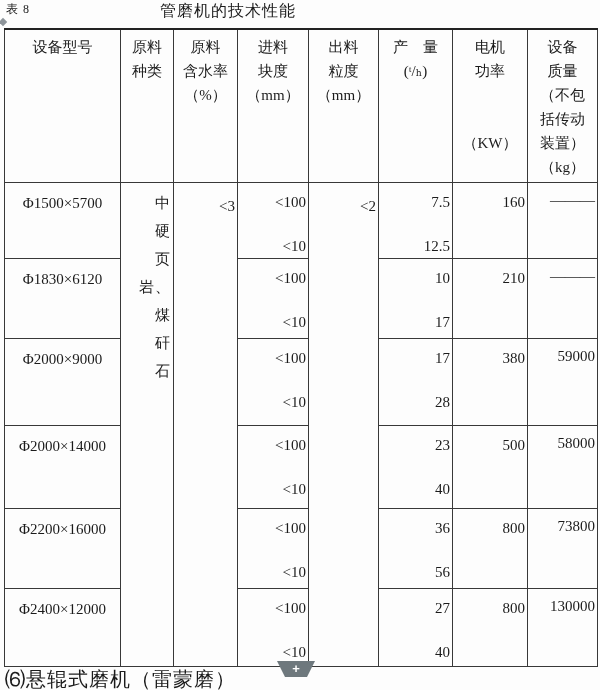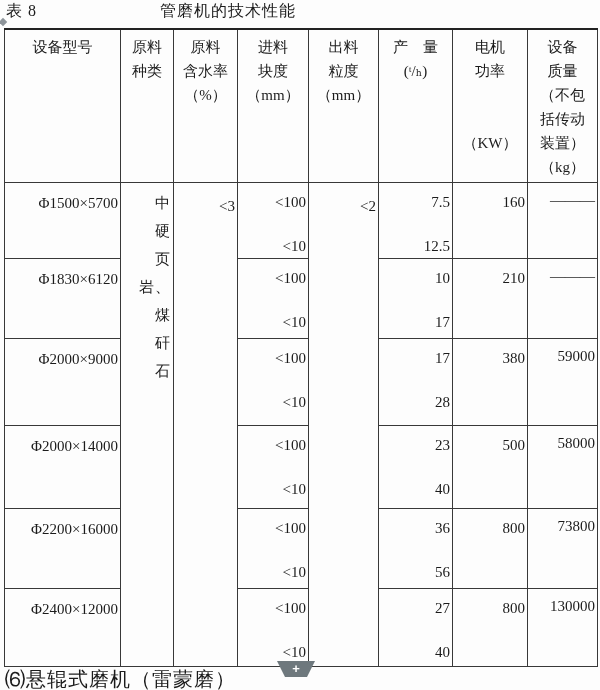--- a/index.html
+++ b/index.html
@@ -1,21 +1,21 @@
 <!DOCTYPE html>
 <html><head>
 <meta charset="utf-8">
 <style>
   html,body{margin:0;padding:0}
   body{
     width:600px;height:690px;position:relative;overflow:hidden;
     background:#fdfdfd;color:#1b1b1b;
     font-family:"Liberation Serif","DejaVu Serif",serif;
   }
-  .caption-label{position:absolute;top:1px;left:6px;font-size:16px;letter-spacing:1px}
+  .caption-label{position:absolute;top:1px;left:6px;font-size:12px;letter-spacing:1px}
   .caption-title{position:absolute;top:1px;left:160px;font-size:16px;letter-spacing:1px}
   .anchor-mark{
     position:absolute;top:19px;left:0px;width:6px;height:6px;background:#8d949a;
     transform:rotate(45deg);
   }
   table.spec{
     position:absolute;top:28px;left:4px;width:593px;
     border-collapse:collapse;table-layout:fixed;
     border:1px solid #2b2b2b;border-top:2px solid #222;
   }
@@ -25,21 +25,21 @@
     white-space:pre-line;
     font-weight:normal;
     font-size:15px;
     overflow:hidden;
     margin-top:44px;
   }
   .spec th{
     text-align:center;line-height:24px;padding:5px 1px 0 1px;
   }
   .spec td{line-height:22px;padding:8px 2px 0 10px;text-align:right}
-  td.model{padding:9px 2px 0 2px}
+  td.model{text-align:center;padding:9px 2px 0 2px}
   td.material{line-height:28px;padding:6px 2px 0 4px;letter-spacing:1px}
   td.span-val{padding-top:12px}
   td.mass{padding-top:6px}
   .footer-line{position:absolute;top:666px;left:5px;font-size:20px;letter-spacing:1px}
   .plus-handle{
     position:absolute;top:661px;left:277px;width:38px;height:16px;
     background:#6e787d;
     clip-path:polygon(0 0,100% 0,79% 100%,21% 100%);
     color:#fff;text-align:center;
     font:bold 13px/15px "Liberation Sans",sans-serif;

